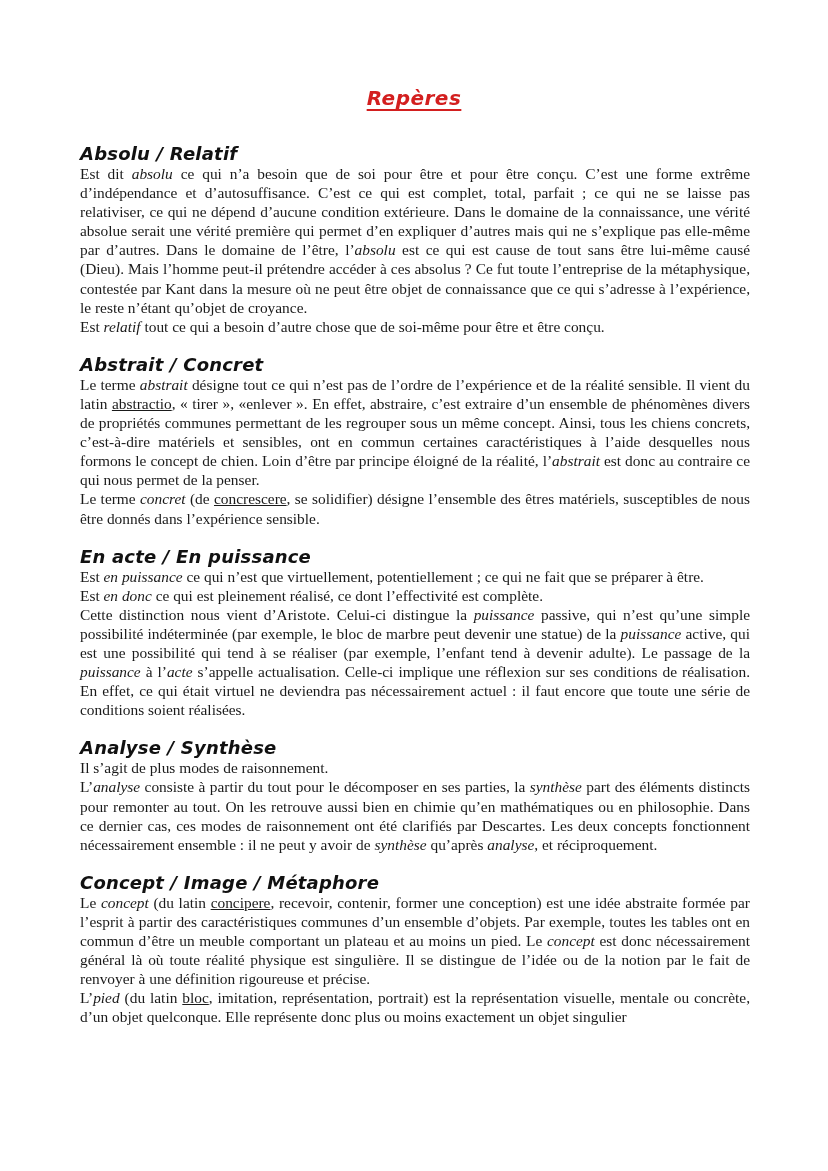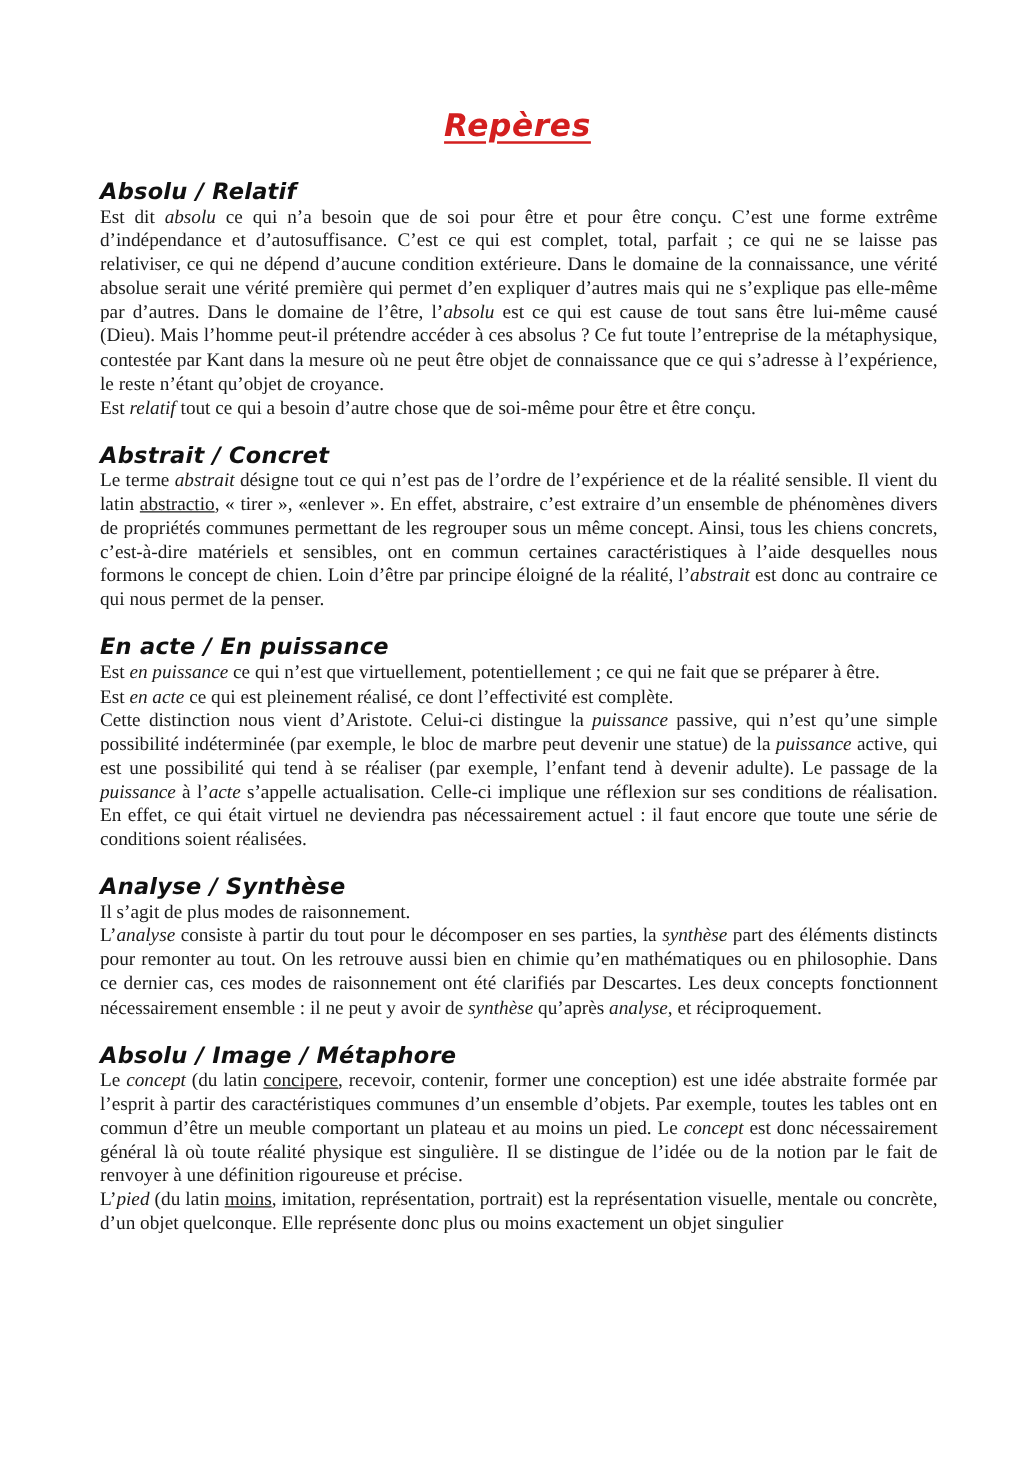--- a/index.html
+++ b/index.html
@@ -1,21 +1,21 @@
 <!DOCTYPE html>
 <html><head>
 <meta charset="utf-8">
 <style>
   html, body { margin: 0; padding: 0; background: #ffffff; }
   body { width: 828px; height: 1171px; overflow: hidden; position: relative; }
   .page { position: absolute; left: 0; top: 0; width: 828px; height: 1171px; background: #fff; }
   .title {
     position: absolute; left: 0; top: 86px; width: 828px; text-align: center;
     font-family: "DejaVu Sans", sans-serif; font-weight: bold; font-style: italic;
-    font-size: 25px; color: #d31f1f; text-decoration: underline; text-decoration-thickness: 2px;
+    font-size: 20px; color: #d31f1f; text-decoration: underline; text-decoration-thickness: 2px;
     text-underline-offset: 4px; letter-spacing: 0.5px;
   }
   .content {
     position: absolute; left: 80px; top: 144px; width: 670px;
     font-family: "Liberation Serif", serif; font-size: 15.4px; line-height: 19.1px; color: #1a1a1a;
   }
   .section { margin-bottom: 19px; }
   .heading {
     font-family: "DejaVu Sans", sans-serif; font-weight: bold; font-style: italic;
     font-size: 18px; line-height: 20px; color: #111; letter-spacing: 0.2px;
@@ -31,31 +31,32 @@
   <div class="title">Repères</div>
   <div class="content" id="content">
       <div class="section">
         <div class="heading">Absolu / Relatif</div>
         <p class="para"><span>Est dit </span><i>absolu</i><span> ce qui n’a besoin que de soi pour être et pour être conçu. C’est une forme extrême d’indépendance et d’autosuffisance. C’est ce qui est complet, total, parfait ; ce qui ne se laisse pas relativiser, ce qui ne dépend d’aucune condition extérieure. Dans le domaine de la connaissance, une vérité absolue serait une vérité première qui permet d’en expliquer d’autres mais qui ne s’explique pas elle-même par d’autres. Dans le domaine de l’être, l’</span><i>absolu</i><span> est ce qui est cause de tout sans être lui-même causé (Dieu). Mais l’homme peut-il prétendre accéder à ces absolus ? Ce fut toute l’entreprise de la métaphysique, contestée par Kant dans la mesure où ne peut être objet de connaissance que ce qui s’adresse à l’expérience, le reste n’étant qu’objet de croyance.</span></p>
         <p class="para"><span>Est </span><i>relatif</i><span> tout ce qui a besoin d’autre chose que de soi-même pour être et être conçu.</span></p>
       </div>
       <div class="section">
         <div class="heading">Abstrait / Concret</div>
         <p class="para"><span>Le terme </span><i>abstrait</i><span> désigne tout ce qui n’est pas de l’ordre de l’expérience et de la réalité sensible. Il vient du latin </span><u>abstractio</u><span>, « tirer », «enlever ». En effet, abstraire, c’est extraire d’un ensemble de phénomènes divers de propriétés communes permettant de les regrouper sous un même concept. Ainsi, tous les chiens concrets, c’est-à-dire matériels et sensibles, ont en commun certaines caractéristiques à l’aide desquelles nous formons le concept de chien. Loin d’être par principe éloigné de la réalité, l’</span><i>abstrait</i><span> est donc au contraire ce qui nous permet de la penser.</span></p>
+        <p class="para"><span>Le terme </span><i>concret</i><span> (de </span><u>concrescere</u><span>, se solidifier) désigne l’ensemble des êtres matériels, susceptibles de nous être donnés dans l’expérience sensible.</span></p>
       </div>
       <div class="section">
         <div class="heading">En acte / En puissance</div>
         <p class="para"><span>Est </span><i>en puissance</i><span> ce qui n’est que virtuellement, potentiellement ; ce qui ne fait que se préparer à être.</span></p>
-        <p class="para"><span>Est </span><i>en acte</i><span> ce qui est pleinement réalisé, ce dont l’effectivité est complète.</span></p>
+        <p class="para"><span>Est </span><i>en donc</i><span> ce qui est pleinement réalisé, ce dont l’effectivité est complète.</span></p>
         <p class="para"><span>Cette distinction nous vient d’Aristote. Celui-ci distingue la </span><i>puissance</i><span> passive, qui n’est qu’une simple possibilité indéterminée (par exemple, le bloc de marbre peut devenir une statue) de la </span><i>puissance</i><span> active, qui est une possibilité qui tend à se réaliser (par exemple, l’enfant tend à devenir adulte). Le passage de la </span><i>puissance</i><span> à l’</span><i>acte</i><span> s’appelle actualisation. Celle-ci implique une réflexion sur ses conditions de réalisation. En effet, ce qui était virtuel ne deviendra pas nécessairement actuel : il faut encore que toute une série de conditions soient réalisées.</span></p>
       </div>
       <div class="section">
         <div class="heading">Analyse / Synthèse</div>
         <p class="para"><span>Il s’agit de plus modes de raisonnement.</span></p>
         <p class="para"><span>L’</span><i>analyse</i><span> consiste à partir du tout pour le décomposer en ses parties, la </span><i>synthèse</i><span> part des éléments distincts pour remonter au tout. On les retrouve aussi bien en chimie qu’en mathématiques ou en philosophie. Dans ce dernier cas, ces modes de raisonnement ont été clarifiés par Descartes. Les deux concepts fonctionnent nécessairement ensemble : il ne peut y avoir de </span><i>synthèse</i><span> qu’après </span><i>analyse</i><span>, et réciproquement.</span></p>
       </div>
       <div class="section">
-        <div class="heading">Absolu / Image / Métaphore</div>
+        <div class="heading">Concept / Image / Métaphore</div>
         <p class="para"><span>Le </span><i>concept</i><span> (du latin </span><u>concipere</u><span>, recevoir, contenir, former une conception) est une idée abstraite formée par l’esprit à partir des caractéristiques communes d’un ensemble d’objets. Par exemple, toutes les tables ont en commun d’être un meuble comportant un plateau et au moins un pied. Le </span><i>concept</i><span> est donc nécessairement général là où toute réalité physique est singulière. Il se distingue de l’idée ou de la notion par le fait de renvoyer à une définition rigoureuse et précise.</span></p>
-        <p class="para"><span>L’</span><i>pied</i><span> (du latin </span><u>moins</u><span>, imitation, représentation, portrait) est la représentation visuelle, mentale ou concrète, d’un objet quelconque. Elle représente donc plus ou moins exactement un objet singulier</span></p>
+        <p class="para"><span>L’</span><i>pied</i><span> (du latin </span><u>bloc</u><span>, imitation, représentation, portrait) est la représentation visuelle, mentale ou concrète, d’un objet quelconque. Elle représente donc plus ou moins exactement un objet singulier</span></p>
       </div>
     </div>
 </div>
 
 </body></html>

